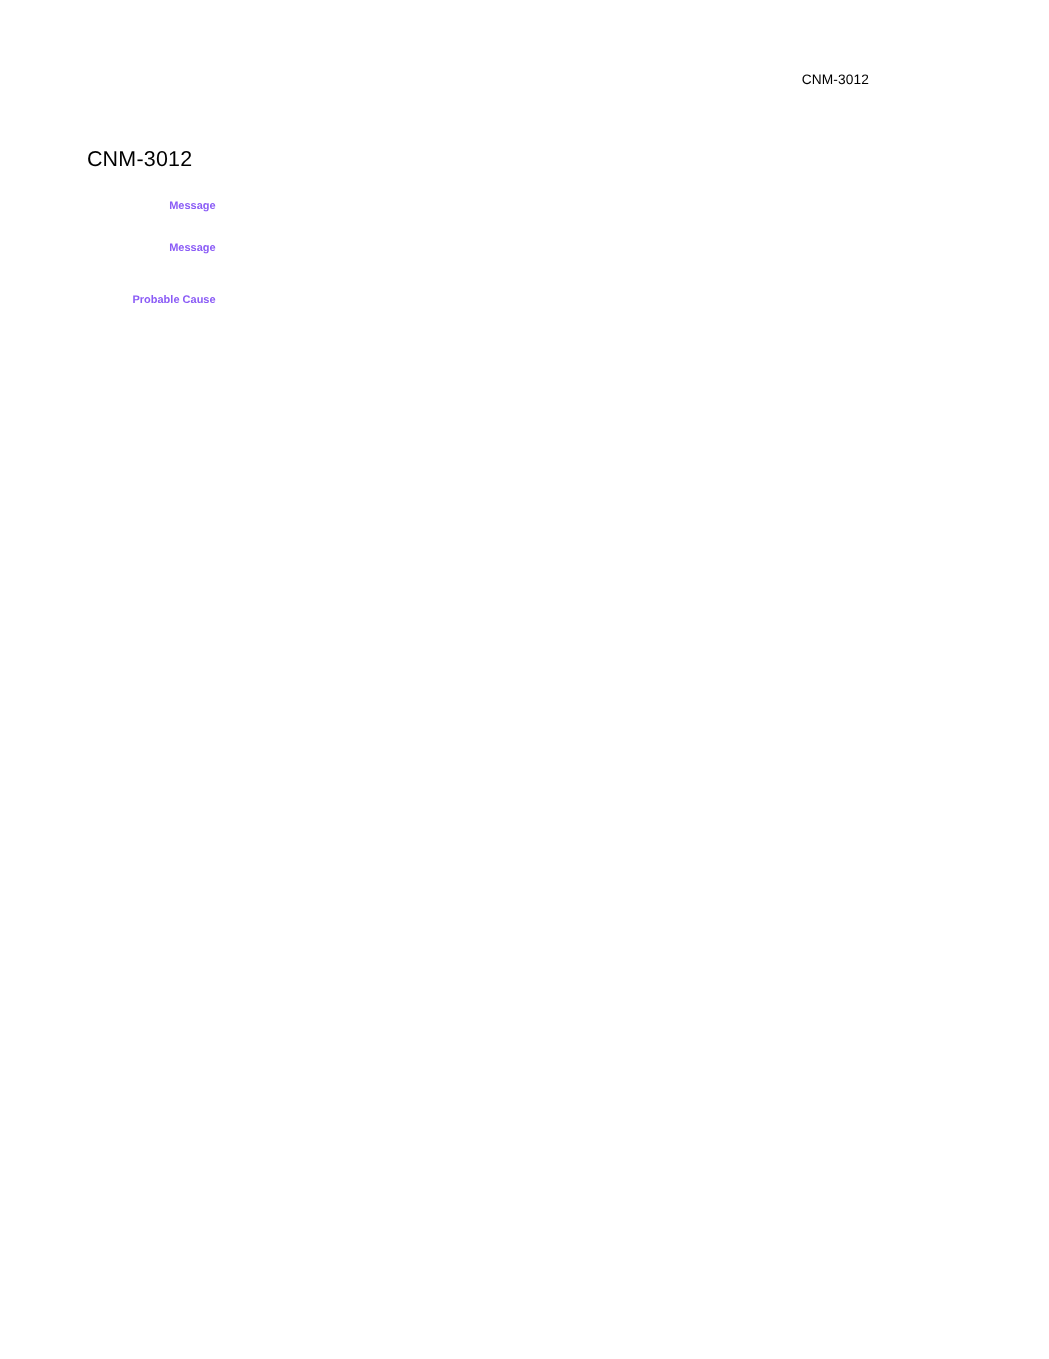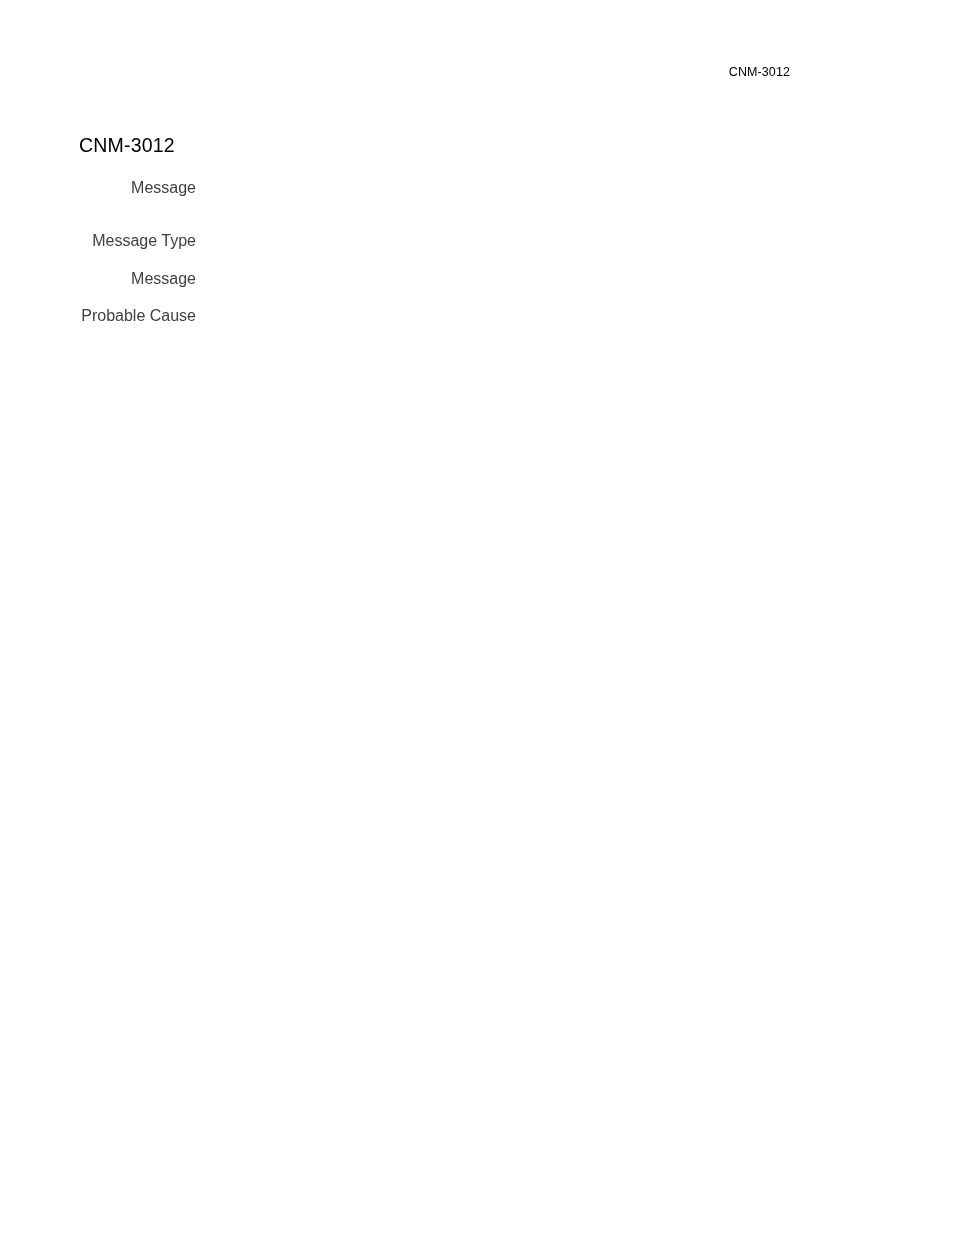--- a/index.html
+++ b/index.html
@@ -71,45 +71,45 @@
     position: relative;
     display: flex;
     align-items: flex-start;
     width: 100%;
   }
   .field-label {
     width: 196px;
     flex: 0 0 196px;
     box-sizing: border-box;
     text-align: right;
-    font-size: 16px;
-    font-weight: 400;
+    font-size: 10px;
+    font-weight: 700;
     line-height: 19px;
-    color: #404040;
+    color: #8b5cf6;
     padding-right: 0;
   }
   .field-value {
     flex: 1 1 auto;
     box-sizing: border-box;
     padding-left: 14px;
     padding-right: 80px;
     font-size: 12.8px;
     font-weight: 400;
     line-height: 19px;
     color: #000000;
     min-height: 19px;
     white-space: pre-wrap;
   }
 
   
   .row-message          { margin-top: 0px; }
   .row-message-type     { margin-top: 34px; }
   .row-class            { margin-top: 19px; }
   .row-severity         { margin-top: 19px; }
-  .row-probable-cause   { margin-top: 18px; }
+  .row-probable-cause   { margin-top: 28px; }
   .row-recommended      { margin-top: 35px; }
 
   .label-wrap {
     display: block;
     width: 196px;
     text-align: right;
   }
 </style>
 </head>
 <body>
@@ -123,24 +123,20 @@
 
   <div class="section-title">CNM-3012</div>
 
   <div class="field-list">
 
     <div class="field-row row-message">
       <div class="field-label">Message</div>
       <div class="field-value"></div>
     </div>
 
-    <div class="field-row row-message-type">
-      <div class="field-label">Message Type</div>
-      <div class="field-value"></div>
-    </div>
 
 
     <div class="field-row row-severity">
       <div class="field-label">Message</div>
       <div class="field-value"></div>
     </div>
 
     <div class="field-row row-probable-cause">
       <div class="field-label">Probable Cause</div>
       <div class="field-value"></div>

